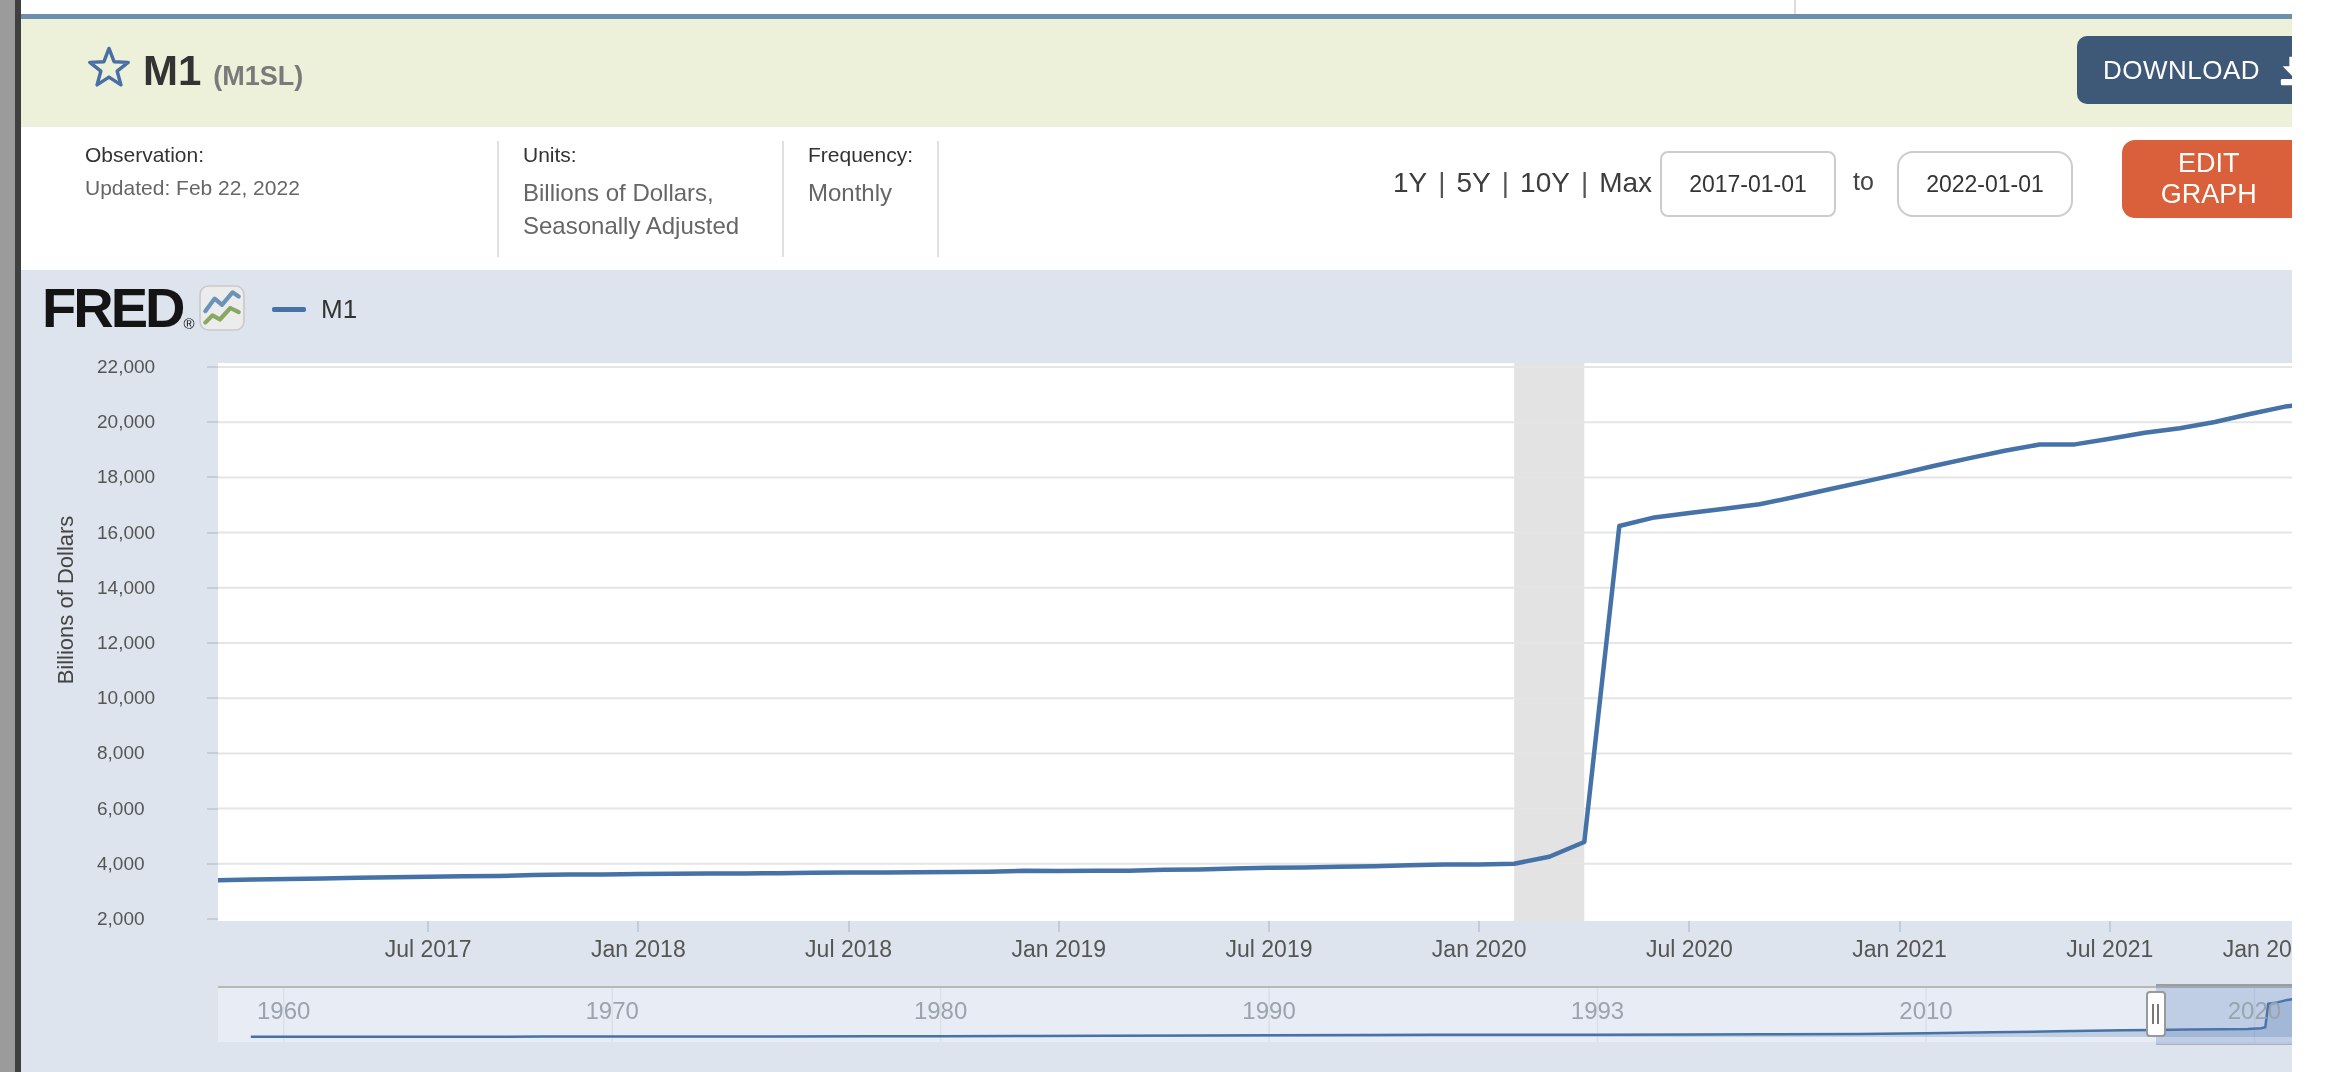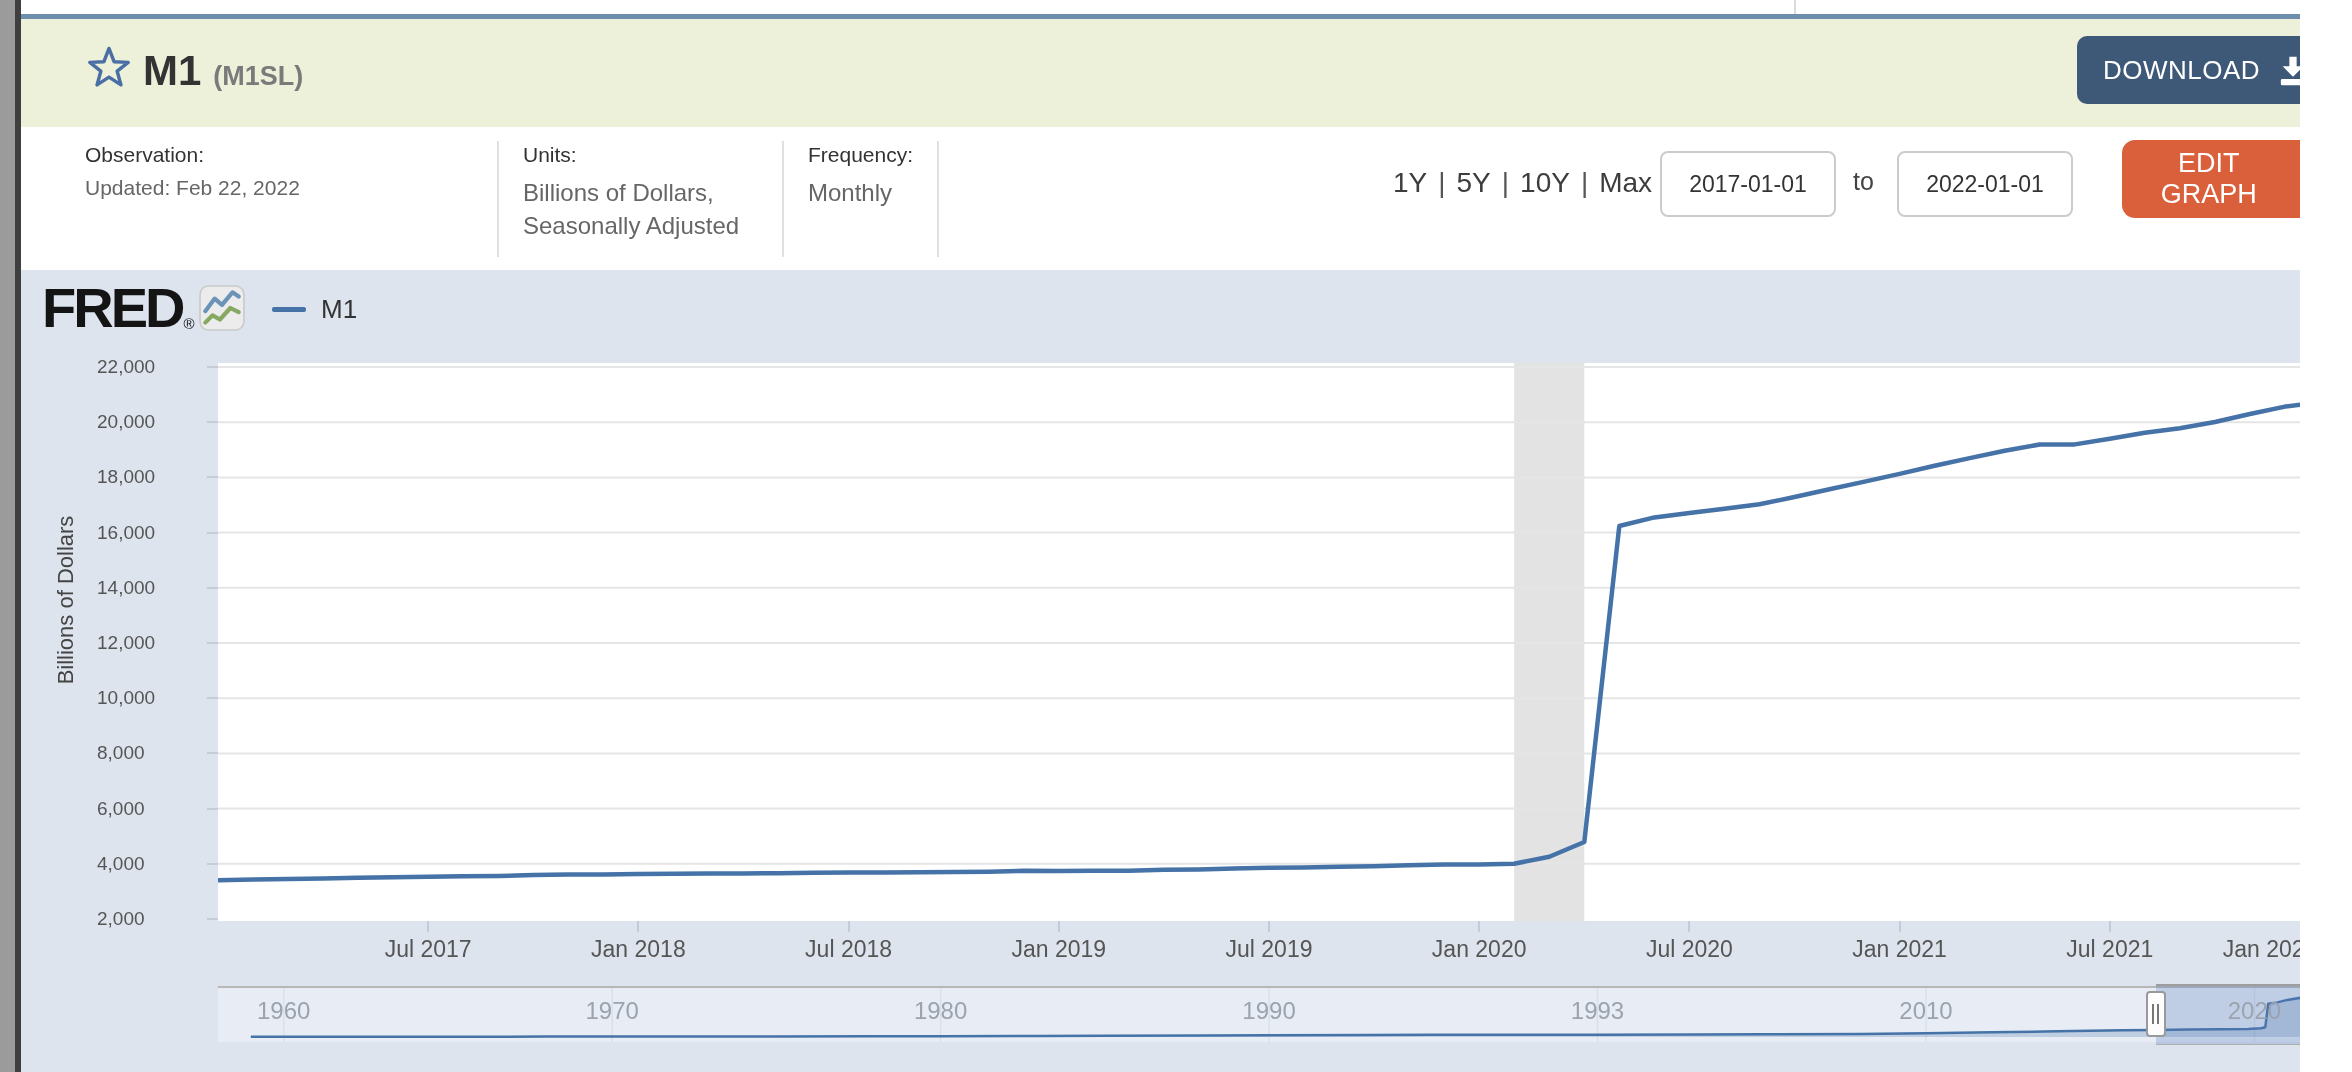--- a/index.html
+++ b/index.html
@@ -1,17 +1,17 @@
 <!DOCTYPE html>
 <html style="--accent-line: #4572a7; --top-rule: #6d8eac; --header-band: #eef1da; --star: #4a6fa5; --download-button: #3e5878; --edit-button: #d9603a; --chart-bg: #dde4ee; --plot-bg: #ffffff; --gridline: #e5e5e5; --recession-band: #e3e3e3; --axis-text: #555555; --mini-label: #9aa3ae; --strip-bg: #e8edf5; --selection-overlay: rgba(90,125,185,0.28);"><head>
 <meta charset="utf-8">
 <style>
   html,body{margin:0;padding:0;background:#fff;}
   .page{position:relative;width:2292px;height:1072px;background:#fff;
-        font-family:"Liberation Sans",sans-serif;overflow:hidden;padding-left:8px;}
+        font-family:"Liberation Sans",sans-serif;overflow:hidden;}
 
   
   .scroll-track{position:absolute;left:0;top:0;width:15px;height:1072px;background:#9b9b9b;}
   .window-edge{position:absolute;left:15px;top:0;width:6px;height:1072px;background:#3f3f3f;}
 
   
   .top-strip{position:absolute;left:21px;top:0;width:2331px;height:14px;background:#ffffff;}
   .strip-divider{position:absolute;left:1773px;top:0;width:2px;height:14px;background:#dcdcdc;}
   .top-rule{position:absolute;left:21px;top:14px;width:2331px;height:5px;background:var(--top-rule);}
 
@@ -33,21 +33,21 @@
   .obs-line{font-size:25px;color:#666;line-height:36px;white-space:nowrap;}
   .obs-value{font-size:27px;font-weight:bold;color:#3d3d3d;margin:0 6px;}
   .obs-more{color:#666;text-decoration:none;font-size:22px;cursor:pointer;}
   .updated{font-size:21px;color:#666;margin-top:4px;}
 
   .presets{position:absolute;left:1372px;top:40px;font-size:28px;color:#3d3d3d;white-space:nowrap;}
   .presets a{color:#3d3d3d;text-decoration:none;cursor:pointer;}
   .preset-sep{color:#555;padding:0 11px;}
   .date-input{position:absolute;top:24px;width:168px;height:60px;border:2px solid #ccc;border-radius:8px;
     font-family:inherit;font-size:23px;color:#333;text-align:center;background:#fff;}
-  .date-start{left:1639px;} .date-end{left:1876px;}
+  .date-start{left:1639px;} .date-end{left:1876px;border-radius:16px;}
   .to-label{position:absolute;left:1832px;top:40px;font-size:25px;color:#444;}
   .edit-graph-btn{position:absolute;left:2101px;top:13px;width:218px;height:78px;border:none;border-radius:13px;
     background:var(--edit-button);color:#fff;font-family:inherit;font-size:27px;
     display:flex;align-items:center;justify-content:center;gap:13px;cursor:pointer;}
 
   
   .chart-area{position:absolute;left:21px;top:270px;width:2331px;height:802px;background:var(--chart-bg);}
   .fred-brand{position:absolute;left:21px;top:10px;display:flex;align-items:center;cursor:pointer;}
   .fred-word{font-size:56px;font-weight:bold;letter-spacing:-3px;color:#141414;line-height:56px;}
   .fred-reg{font-size:15px;color:#141414;align-self:flex-end;margin:0 4px 4px 1px;}

